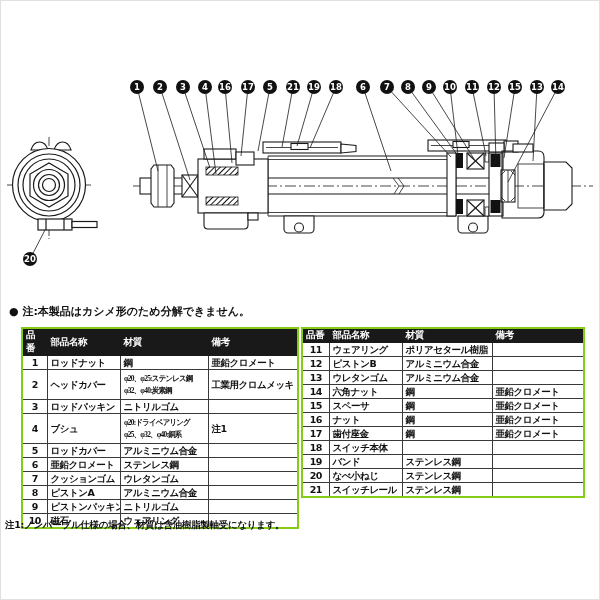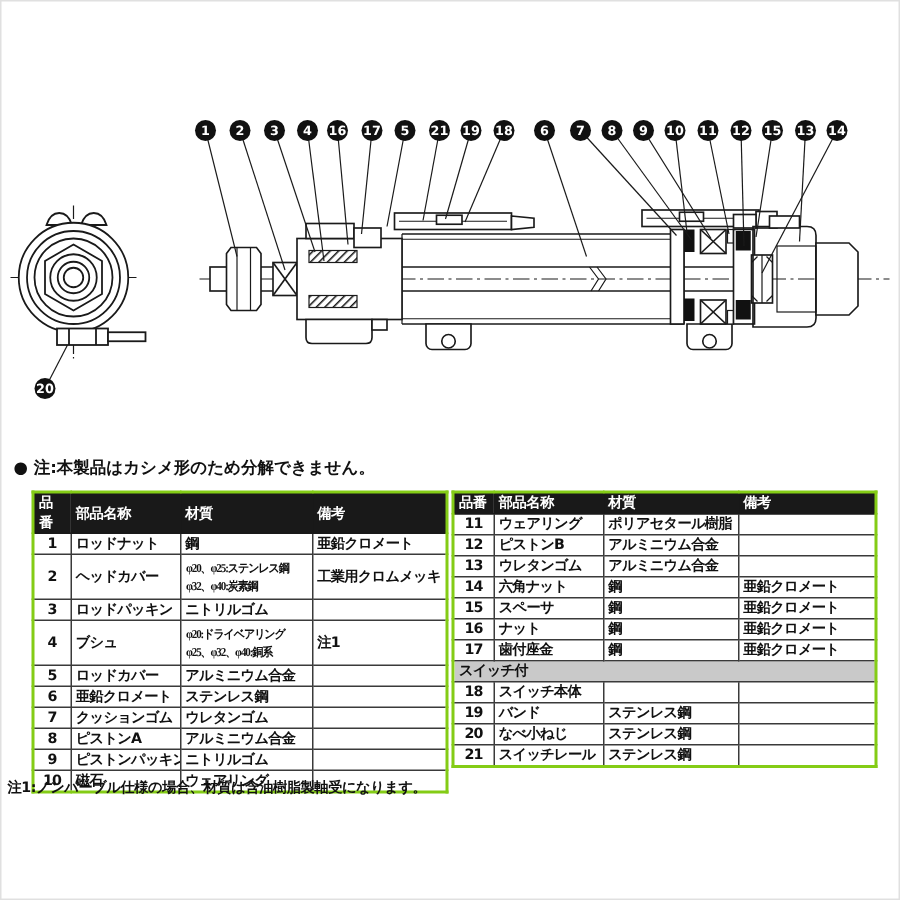--- a/index.html
+++ b/index.html
@@ -416,23 +416,20 @@
           <td class="name">ナット</td>
           <td class="material">鋼</td>
           <td class="remark">亜鉛クロメート</td>
         </tr>
         <tr>
           <td class="num">17</td>
           <td class="name">歯付座金</td>
           <td class="material">鋼</td>
           <td class="remark">亜鉛クロメート</td>
         </tr>
-        <tr class="section-row">
-          <td colspan="4">スイッチ付</td>
-        </tr>
         <tr>
           <td class="num">18</td>
           <td class="name">スイッチ本体</td>
           <td class="material"></td>
           <td class="remark"></td>
         </tr>
         <tr>
           <td class="num">19</td>
           <td class="name">バンド</td>
           <td class="material">ステンレス鋼</td>

